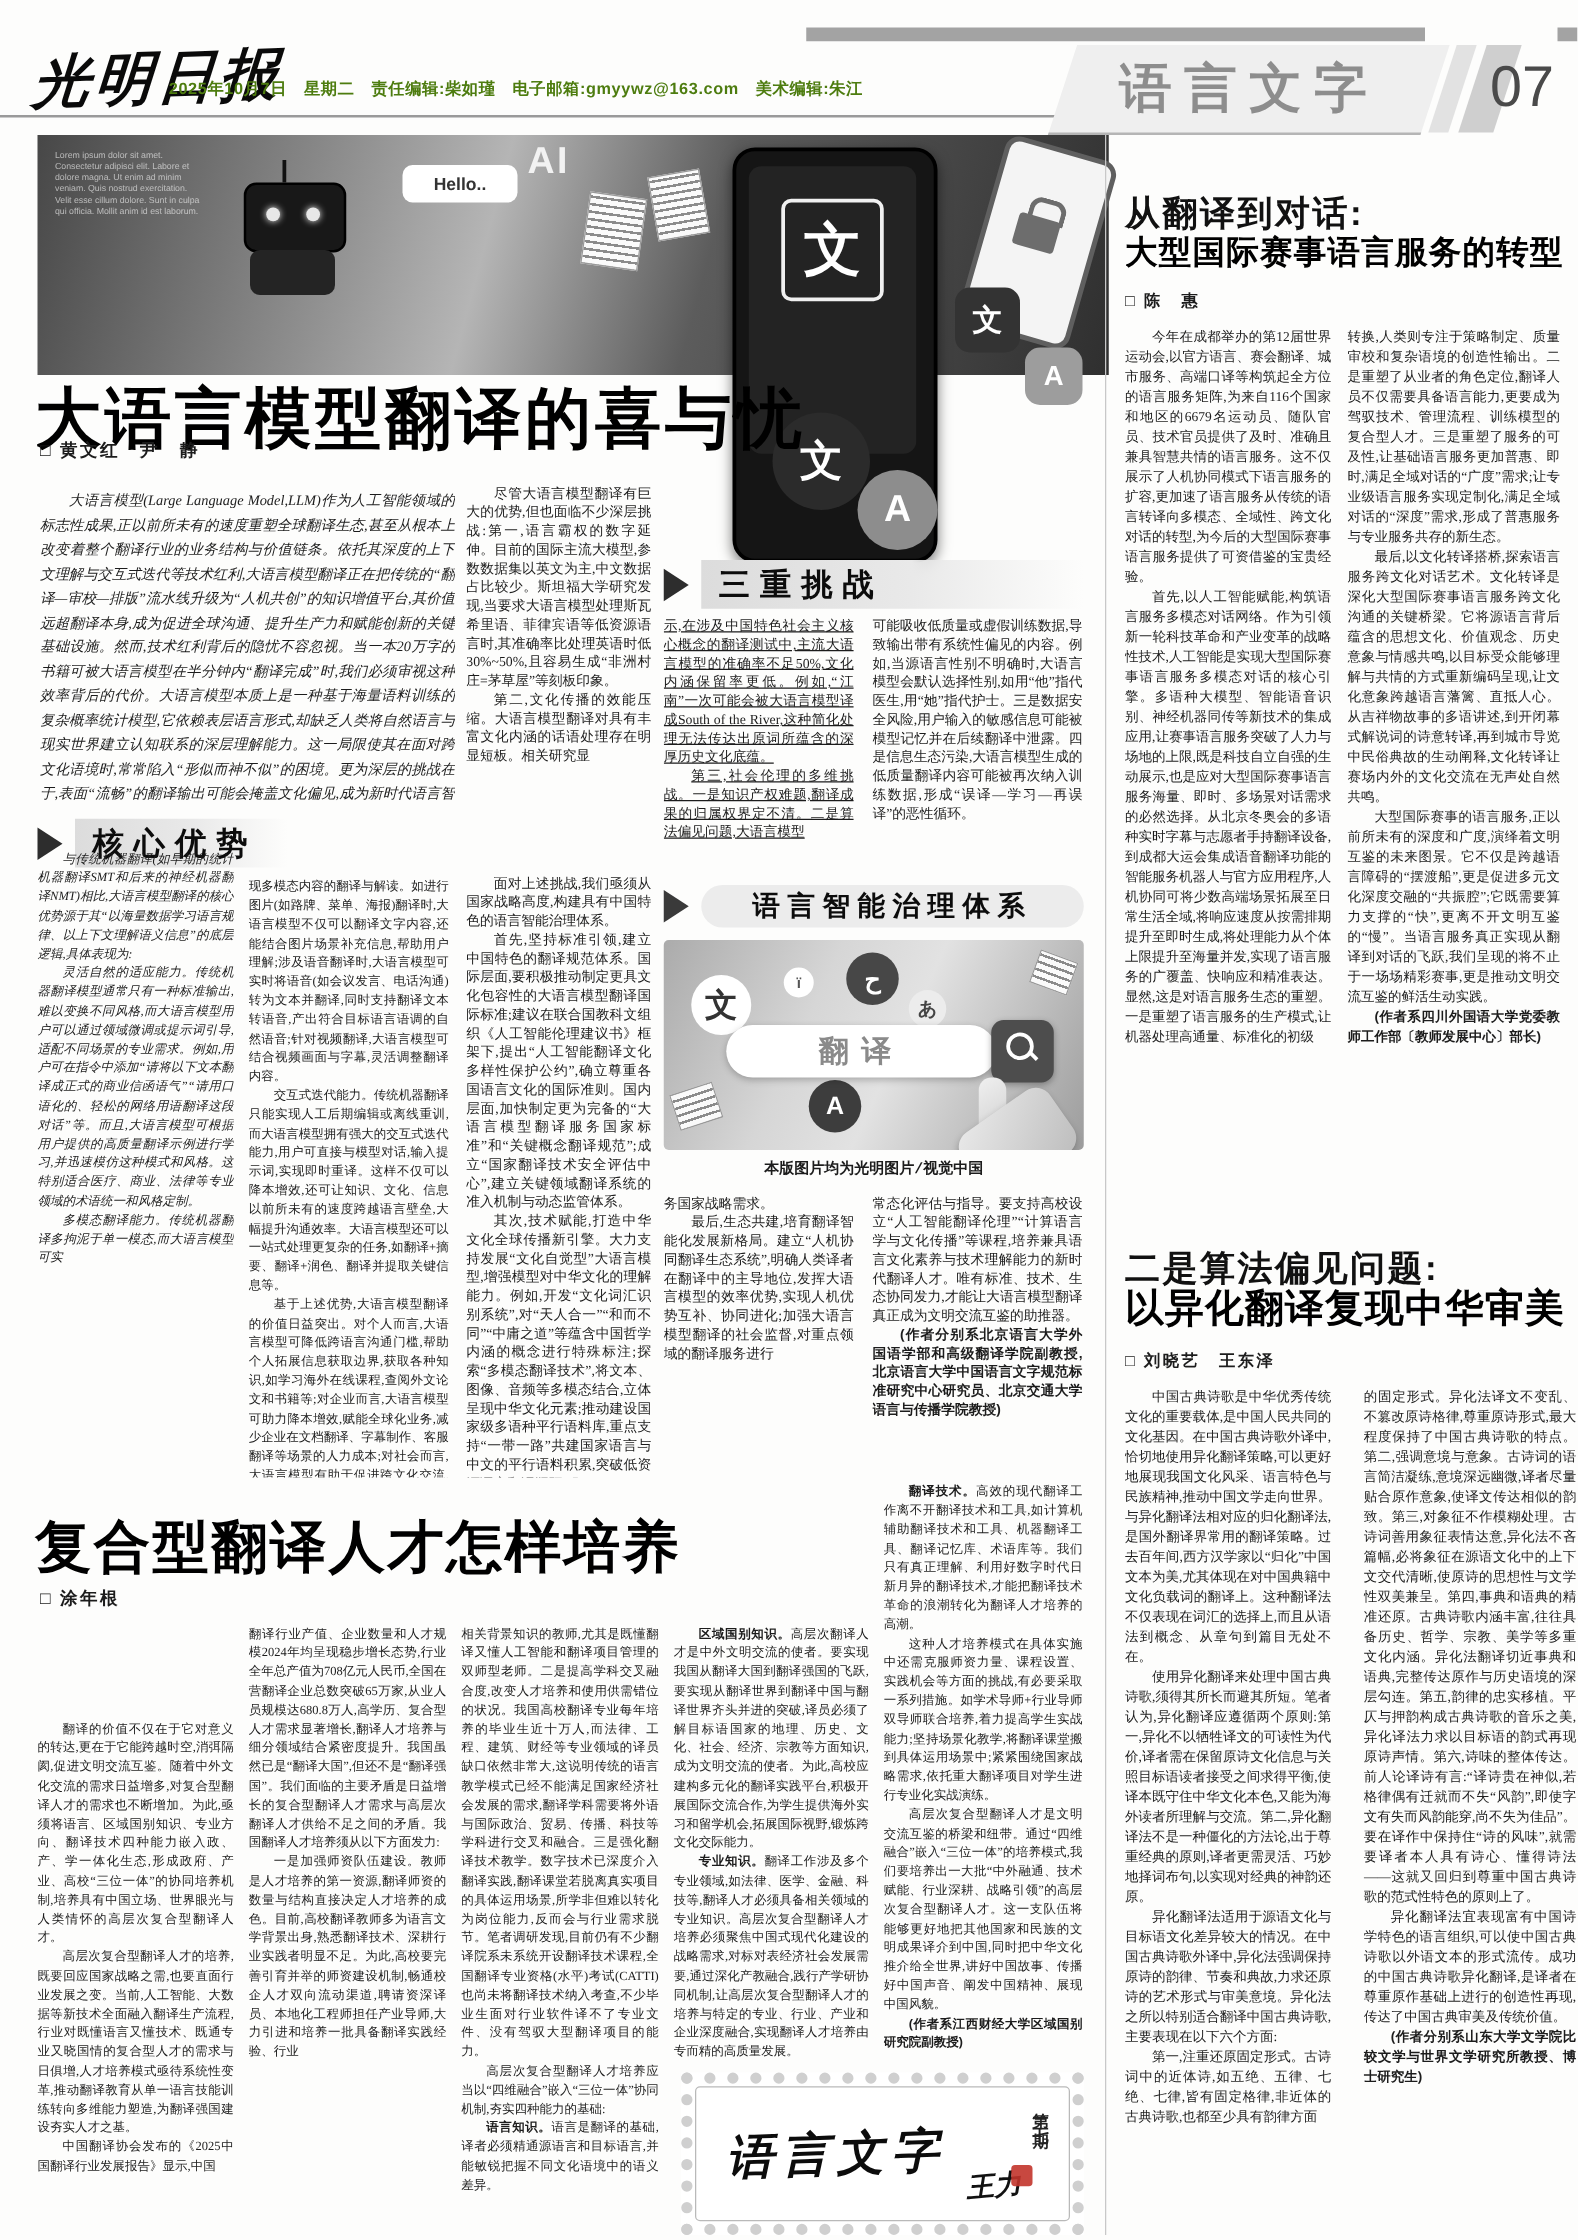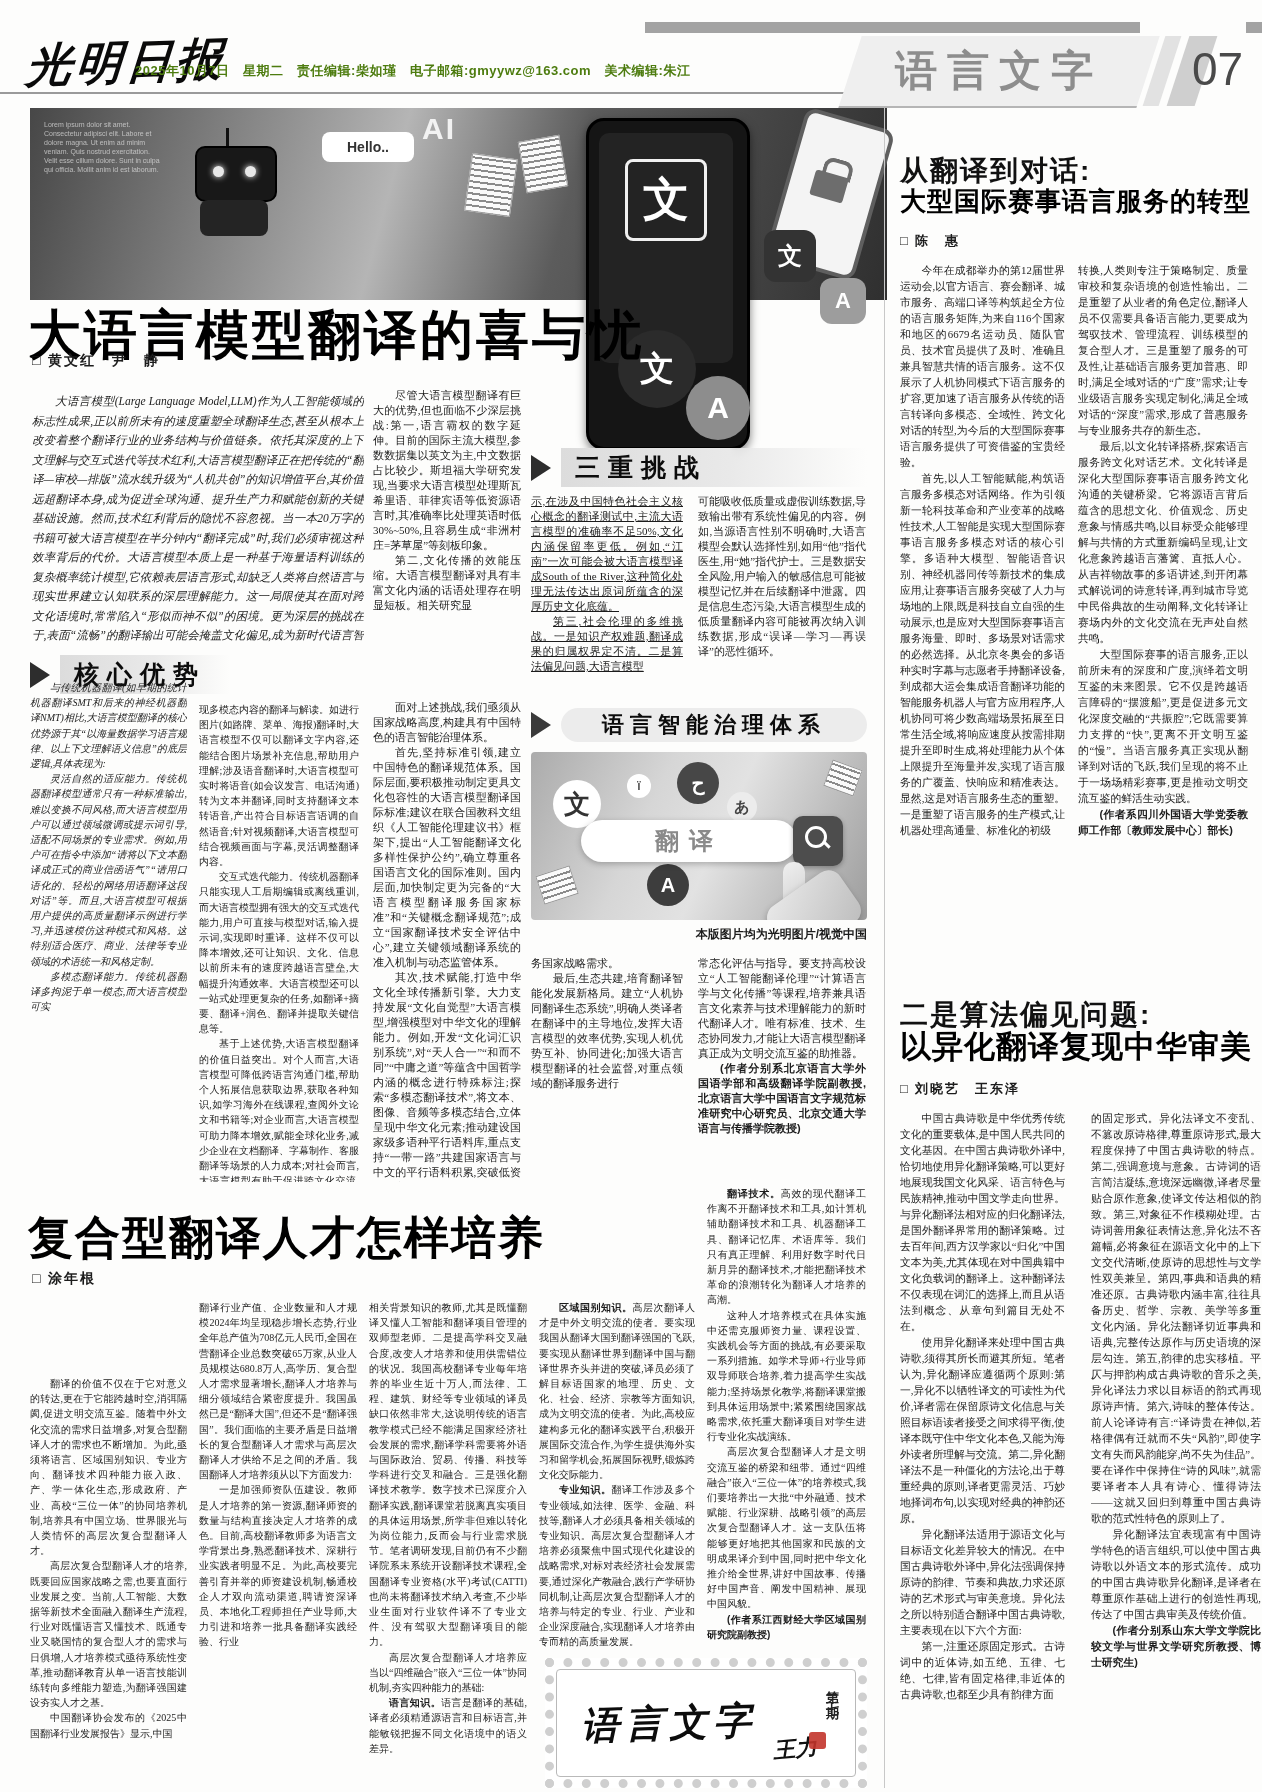--- a/index.html
+++ b/index.html
@@ -33,21 +33,21 @@
   .bigtitle{font-family:"Liberation Sans",sans-serif;font-weight:900;color:#000;white-space:nowrap;}
   
   .sechead{display:flex;align-items:center;}
   .tri{width:0;height:0;border-left:20px solid #2d2d2d;border-top:13px solid transparent;
        border-bottom:13px solid transparent;margin-right:10px;flex:0 0 auto;}
   .secband{flex:1;background:linear-gradient(to right,#dcdcdc 0%,#e9e9e9 55%,rgba(233,233,233,0) 100%);
            font-family:"Liberation Sans",sans-serif;font-weight:900;font-size:25px;letter-spacing:8px;
            padding:3px 6px 3px 14px;color:#0c0c0c;}
   .pill{background:#ececec;border-radius:18px;font-family:"Liberation Sans",sans-serif;font-weight:900;
         font-size:22px;letter-spacing:6px;color:#0c0c0c;display:flex;align-items:center;justify-content:center;}
-  .credit{font-family:Liberation Sans, sans-serif;font-weight:700;font-size:12px;text-align:right;}
+  .credit{font-family:Liberation Mono, monospace;font-weight:700;font-size:12px;text-align:center;}
   
   .photo{background:linear-gradient(105deg,#474747 0%,#8f8f8f 28%,#b5b5b5 42%,#5c5c5c 62%,#2f2f2f 100%);overflow:hidden;}
   .lorem{color:#eee;opacity:.65;font-size:7px;line-height:9px;font-family:"Liberation Sans",sans-serif;width:120px;}
   .bubble{background:#fff;border-radius:8px;display:flex;align-items:center;justify-content:center;
           font-family:"Liberation Sans",sans-serif;font-weight:700;color:#333;}
   .ai-chip{color:#f2f2f2;font-family:"Liberation Sans",sans-serif;font-weight:900;font-size:30px;letter-spacing:2px;}
   .robot-head{background:#181818;border-radius:10px;border:2px solid #000;}
   .robot-eye{background:#e8e8e8;border-radius:50%;box-shadow:0 0 6px #fff;}
   .phone{background:#151515;border:3px solid #000;border-radius:18px;box-shadow:0 4px 10px rgba(0,0,0,.5);}
   .phone-screen{background:#232323;border-radius:10px;display:flex;align-items:flex-start;justify-content:center;}

